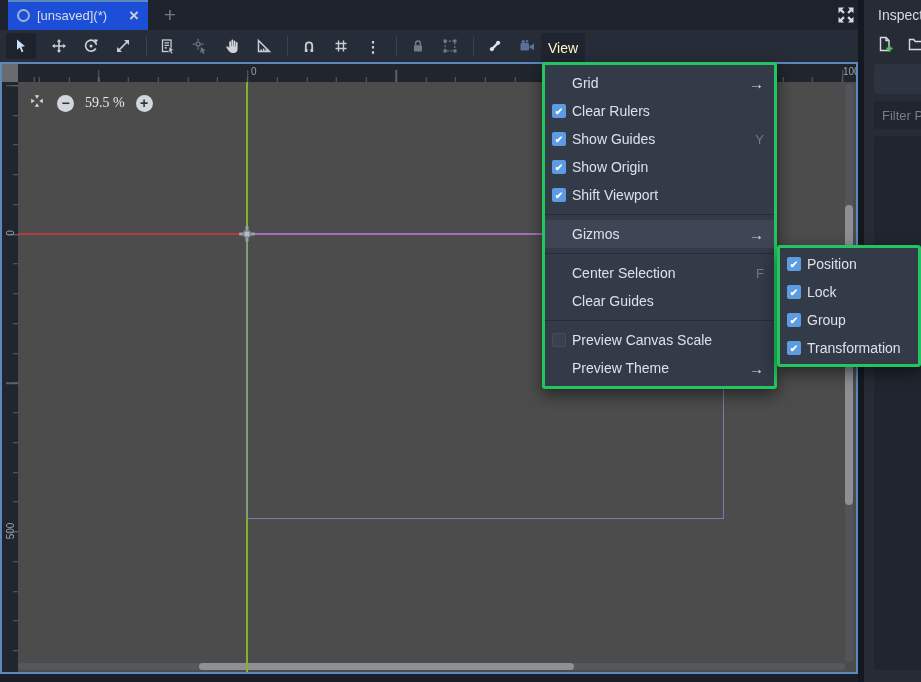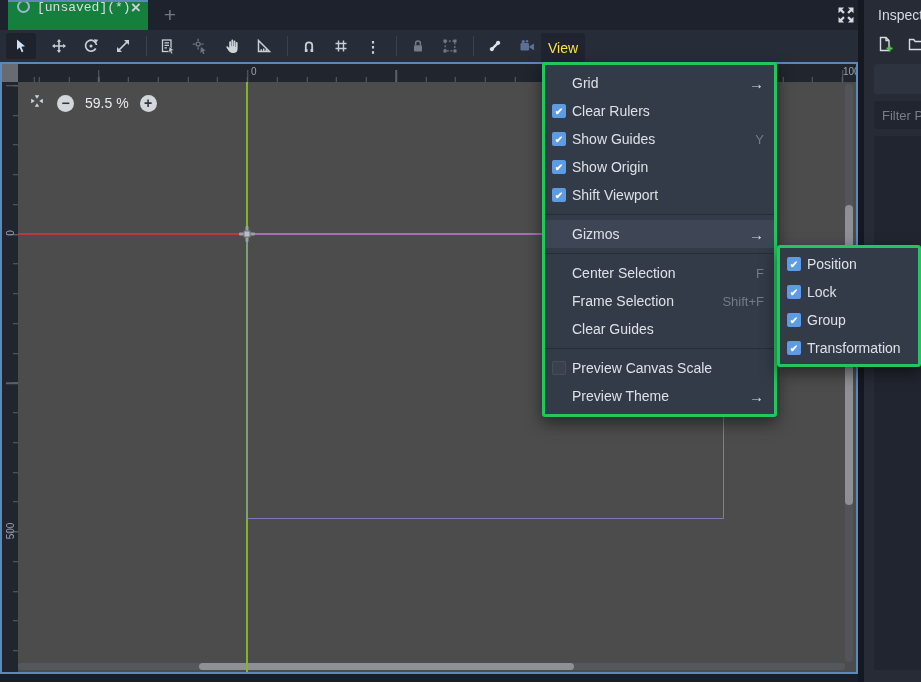--- a/index.html
+++ b/index.html
@@ -1,40 +1,40 @@
 <!DOCTYPE html>
 <html style="--accent-blue: #5d9be2; --focus-blue: #5c89ba; --canvas-gray: #4c4c4c; --axis-red: #b23c42; --axis-green: #85b12b; --viewport-purple: #7c79b8; --menu-bg: #333a48;"><head>
 <meta charset="utf-8">
 <style>
   html,body{margin:0;padding:0;background:#141821;}
   .app{position:relative;width:921px;height:682px;background:#141821;overflow:hidden;
        font-family:"Liberation Sans",sans-serif;-webkit-font-smoothing:antialiased;}
   
   .tabbar{position:absolute;left:0;top:0;width:858px;height:30px;background:#1d222c;}
-  .scene-tab{position:absolute;left:8px;top:0;width:140px;height:30px;background:#15803d;
-             display:flex;padding:0 9px;box-sizing:border-box;font-family:Liberation Mono, monospace;}
+  .scene-tab{position:absolute;left:8px;top:0;width:140px;height:30px;background:#1d4ed8;
+             display:flex;align-items:center;padding:0 9px;box-sizing:border-box;}
   .scene-tab::before{content:'';position:absolute;left:0;top:0;right:0;height:2px;
              background:var(--focus-blue,#639ce8);}
   .node-ring{width:9px;height:9px;border:2px solid #9fb4cf;border-radius:50%;margin-right:7px;flex:none;}
   .tab-label{color:#d8dce2;font-size:13px;white-space:nowrap;}
   .tab-close{margin-left:auto;color:#ccd1d7;font-size:17px;font-weight:bold;line-height:1;}
   .tab-add{position:absolute;left:156px;top:0;height:30px;width:28px;color:#717883;font-size:21px;
            display:flex;align-items:center;justify-content:center;}
   .expand-btn{position:absolute;left:836px;top:5px;width:20px;height:20px;}
   
   .toolbar{position:absolute;left:0;top:30px;width:858px;height:32px;background:#262d39;
            display:flex;align-items:center;padding-left:6px;box-sizing:border-box;}
   .tbtn{width:30px;height:26px;display:flex;align-items:center;justify-content:center;
         margin-right:2px;border-radius:3px;flex:none;}
   .tbtn.active{background:#1d222d;}
   .tbtn.mr{margin-right:8px;}
   .tsep{width:1px;height:20px;background:#39414e;margin:0 6px;flex:none;}
   .dots-glyph{color:#c9ced5;font-size:15px;font-weight:bold;line-height:1;}
   .view-btn{position:absolute;left:541px;top:3px;width:44px;height:29px;background:#1f2430;
-            color:#fde047;font-size:14px;display:flex;align-items:center;justify-content:center;
+            color:#fef9c3;font-size:14px;display:flex;align-items:center;justify-content:center;
             border-radius:3px 3px 0 0;}
   
   .canvas-panel{position:absolute;left:0;top:62px;width:858px;height:612px;background:#20252e;
                 border:2px solid var(--focus-blue,#5c89ba);box-sizing:border-box;}
   .ruler-corner{position:absolute;left:0;top:0;width:16px;height:18px;background:#686b70;}
   .ruler-top{position:absolute;left:16px;top:0;right:0;height:18px;background:#20252e;overflow:hidden;}
   .hticks-minor{position:absolute;left:0;bottom:0;width:100%;height:5px;
      background:repeating-linear-gradient(90deg,#5a6069 0 1px,transparent 1px 29.75px);
      background-position-x:20.75px;}
   .hticks-major{position:absolute;left:0;bottom:0;width:100%;height:12px;
@@ -60,21 +60,21 @@
   .axis-y-mid{position:absolute;left:228px;top:151px;width:2px;height:286px;background:#7f9f78;z-index:5;}
   .axis-y-bottom{position:absolute;left:228px;top:437px;width:2px;height:153px;
               background:var(--axis-green,#85b12b);z-index:5;}
   .vp-rect{position:absolute;left:229px;top:152px;width:477px;height:285px;
            border:1px solid var(--viewport-purple,#7c79b8);box-sizing:border-box;z-index:4;}
   .origin-gizmo{position:absolute;left:221px;top:144px;z-index:6;}
   .zoom-widget{position:absolute;left:10px;top:10px;display:flex;align-items:center;gap:11px;z-index:7;}
   .zoom-btn{width:17px;height:17px;border-radius:50%;background:#d3d6da;color:#2f343c;
             font-size:14px;font-weight:bold;display:flex;align-items:center;justify-content:center;
             line-height:1;}
-  .zoom-label{color:#e7e9ec;font-size:14px;}
+  .zoom-label{color:#e7e9ec;font-size:14px;font-family:Liberation Serif, serif;}
   .hscroll-track{position:absolute;left:0;bottom:2px;width:827px;height:7px;background:#54575b;
                  border-radius:3px;z-index:3;}
   .hscroll-thumb{position:absolute;left:181px;bottom:2px;width:375px;height:7px;background:#8d9094;
                  border-radius:3.5px;z-index:3;}
   .vscroll-track{position:absolute;right:3px;top:2px;width:8px;height:578px;background:#515458;
                  border-radius:4px;z-index:3;}
   .vscroll-thumb{position:absolute;right:3px;top:123px;width:8px;height:300px;background:#8d9094;
                  border-radius:4px;z-index:3;}
   .bottom-strip{position:absolute;left:0;top:674px;width:858px;height:8px;background:#191e27;}
   
@@ -351,25 +351,20 @@
         <span class="marrow">→</span>
       </div>
       <div class="menu-sep"></div>
       <div class="menu-item">
         <span class="chk-space"></span>
         <span class="mlabel">Center Selection</span>
         <span class="msc">F</span>
       </div>
       <div class="menu-item">
         <span class="chk-space"></span>
-        <span class="mlabel">Frame Selection</span>
-        <span class="msc">Shift+F</span>
-      </div>
-      <div class="menu-item">
-        <span class="chk-space"></span>
         <span class="mlabel">Clear Guides</span>
       </div>
       <div class="menu-sep"></div>
       <div class="menu-item">
         <span class="chk"></span>
         <span class="mlabel">Preview Canvas Scale</span>
       </div>
       <div class="menu-item">
         <span class="chk-space"></span>
         <span class="mlabel">Preview Theme</span>

